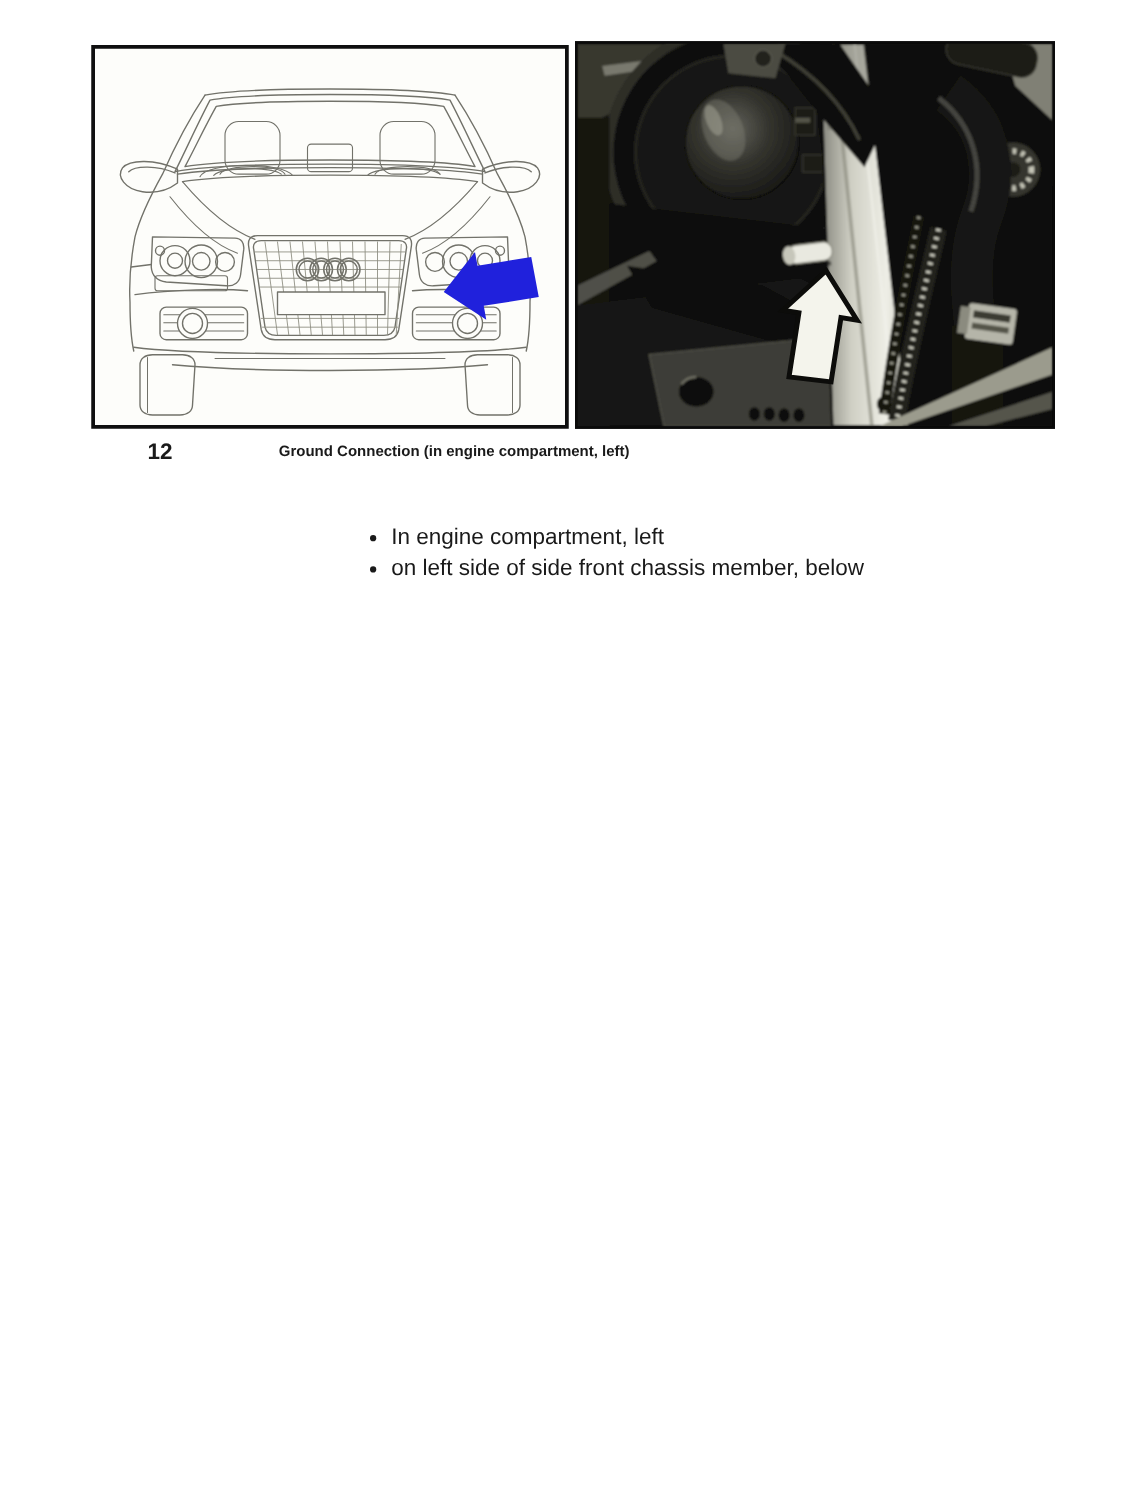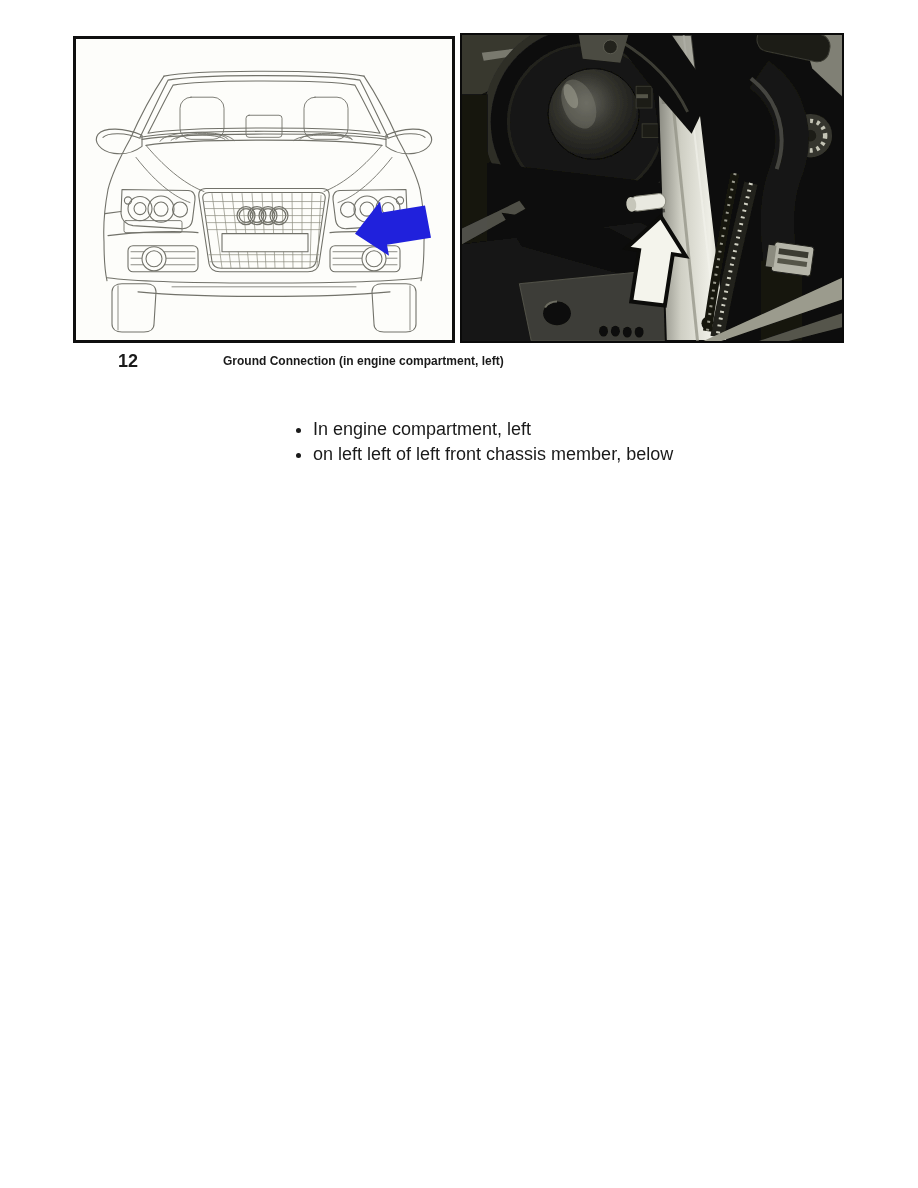--- a/index.html
+++ b/index.html
@@ -283,17 +283,17 @@
   </div>
 
   <div class="entry-number">12</div>
   <div class="entry-title">Ground Connection (in engine compartment, left)</div>
 
   <ul class="details">
     <li>
       <span>In engine compartment, left</span>
     </li>
     <li>
-      <span>on left left of left front chassis member, below</span>
+      <span>on left side of side front chassis member, below</span>
     </li>
   </ul>
 
 </div>
 
 </body></html>

